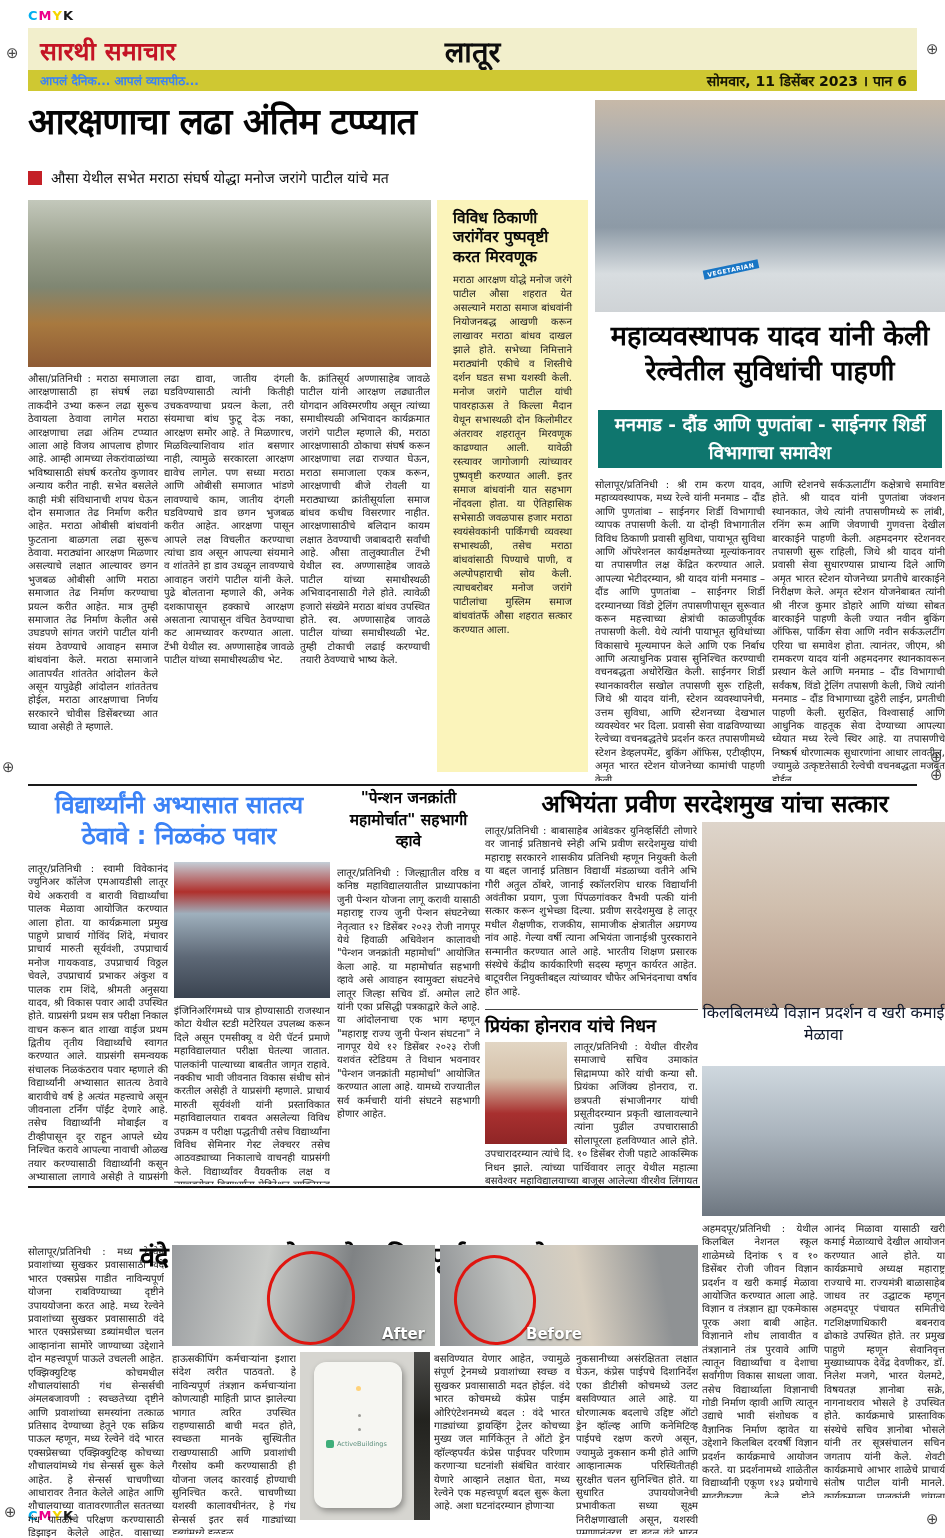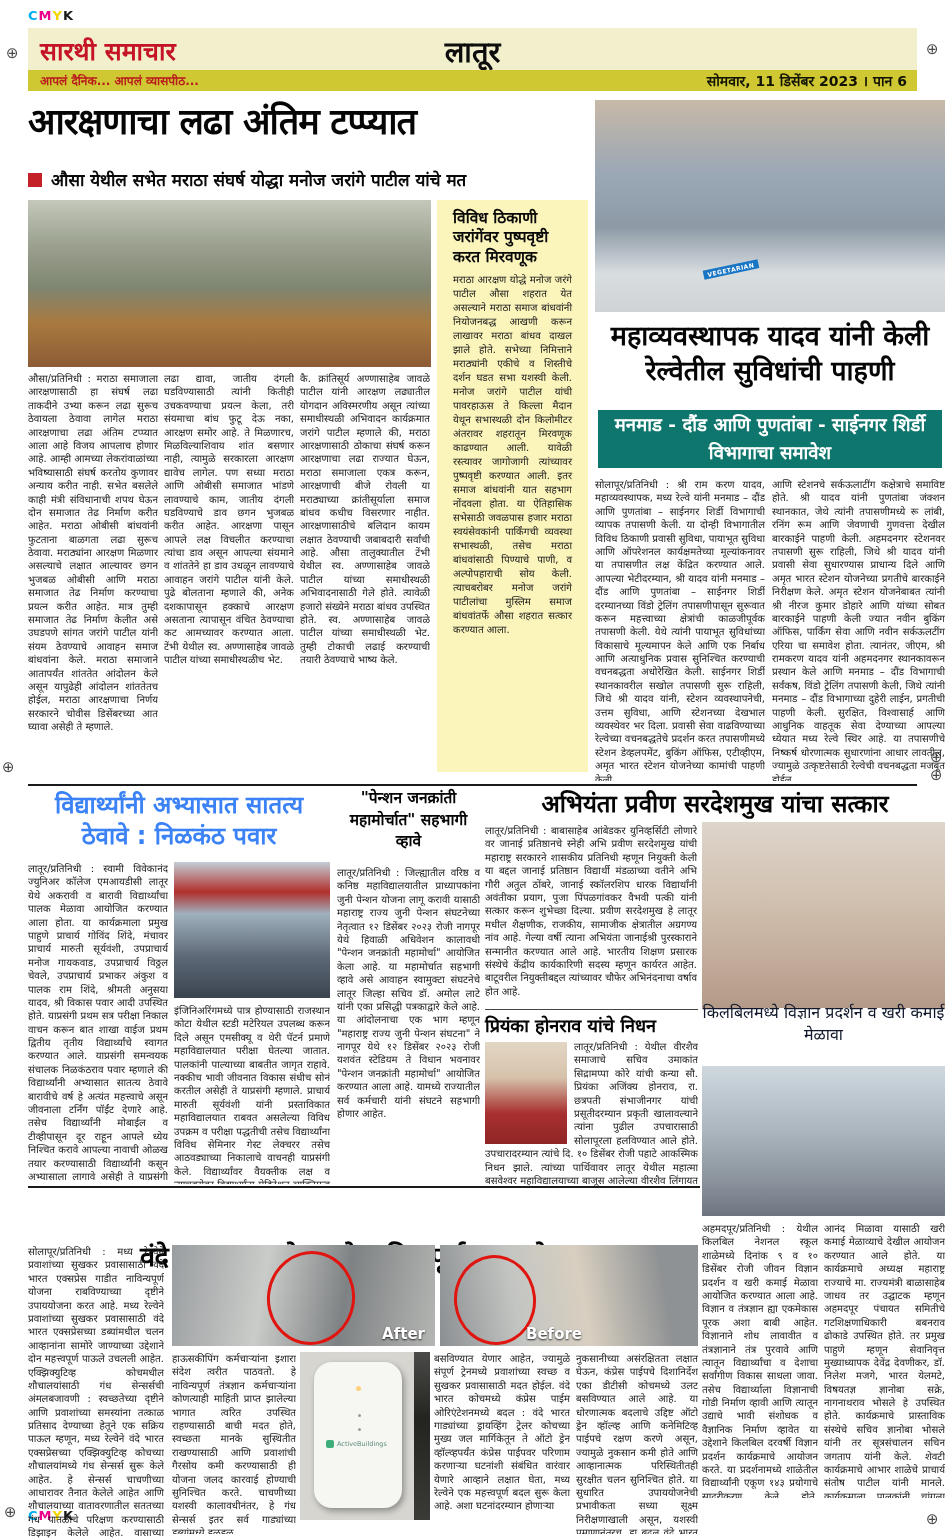--- a/index.html
+++ b/index.html
@@ -11,29 +11,29 @@
   .crosshair{position:absolute;color:#4a4a4a;font-size:15px;line-height:1;}
   .cmyk{position:absolute;font-size:13px;font-weight:bold;letter-spacing:1px;}
   .cmyk span:nth-child(1){color:#00aeef}.cmyk span:nth-child(2){color:#ec008c}
   .cmyk span:nth-child(3){color:#f5d500}.cmyk span:nth-child(4){color:#1a1a1a}
 
   
   .m-strip{left:28px;top:28px;width:889px;height:42px;background:#f2efcc;}
   .m-brand{left:40px;top:33px;font-size:25px;font-weight:bold;color:#c41425;}
   .m-city{left:28px;top:31px;width:889px;text-align:center;font-size:29px;font-weight:bold;color:#0d0d0d;}
   .m-datebar{left:28px;top:70px;width:889px;height:21px;background:#cfc832;}
-  .m-tagline{left:40px;top:72px;font-size:12px;font-weight:bold;color:#b91c1c;}
+  .m-tagline{left:40px;top:72px;font-size:12px;font-weight:bold;color:#3b82f6;}
   .m-dateline{left:28px;top:71px;width:879px;text-align:right;font-size:14px;font-weight:bold;color:#141405;}
 
   
   .lead-headline{left:28px;top:96px;width:565px;font-size:36px;font-weight:bold;color:#050505;
                  letter-spacing:-1px;white-space:nowrap;}
   .lead-subhead{left:28px;top:168px;width:565px;display:flex;align-items:center;gap:9px;}
   .lead-kicker{width:14px;height:14px;background:#c42027;flex:0 0 auto;}
-  .lead-subhead-text{font-size:17px;font-weight:bold;color:#0a0a0a;}
+  .lead-subhead-text{font-size:14px;font-weight:normal;color:#0a0a0a;}
   .lead-photo{left:28px;top:200px;width:403px;height:167px;
       background:linear-gradient(180deg,#c3c8bb 0%,#9aa08d 28%,#7f8672 52%,#a8793f 74%,#8e5b35 100%);}
   .lead-col{top:372px;width:130px;height:409px;}
   .lead-c1{left:28px}.lead-c2{left:164px}.lead-c3{left:300px}
 
   
   .proc-box{left:437px;top:200px;width:151px;height:572px;background:#fbf4bb;box-sizing:border-box;padding:9px 16px;}
   .proc-headline{font-size:15.5px;font-weight:bold;line-height:1.25;color:#0a0a0a;margin-bottom:6px;}
   .proc-body{font-size:10px;line-height:1.4;text-align:justify;color:#1a1a1a;}
 
@@ -94,21 +94,21 @@
       background:linear-gradient(80deg,#8c8f92 0%,#c3c5c2 30%,#d8cfc0 55%,#8f9294 85%);}
   .circ{position:absolute;border:3px solid #e0150f;border-radius:50%;}
   .circ-after{left:95px;top:6px;width:82px;height:88px;transform:rotate(8deg);}
   .circ-before{left:14px;top:10px;width:76px;height:84px;transform:rotate(-6deg);}
   .photo-label{position:absolute;bottom:3px;color:#ffffff;font-size:15px;font-weight:bold;
       text-shadow:0 1px 2px rgba(0,0,0,.8);}
   .lbl-after{right:10px}.lbl-before{left:86px}
   .vande-c2{left:172px;top:1352px;width:124px;height:182px;}
   .device-photo{left:300px;top:1352px;width:130px;height:168px;background:#d6d5d0;}
   .device-box{position:absolute;left:14px;top:10px;width:88px;height:146px;background:#f6f6f2;
-      border-radius:18px;box-shadow:2px 3px 6px rgba(0,0,0,.35);}
+      border-radius:12px;box-shadow:2px 3px 6px rgba(0,0,0,.35);}
   .device-led{position:absolute;left:42px;top:24px;width:5px;height:5px;border-radius:50%;background:#ffd27a;}
   .device-dot{position:absolute;left:44px;width:3px;height:3px;border-radius:50%;background:#9a9a96;}
   .device-brand{position:absolute;left:12px;top:78px;display:flex;align-items:center;gap:3px;}
   .device-brand .sq{width:8px;height:8px;background:#3fae7a;border-radius:2px;}
   .device-brand .tx{font-size:6.5px;color:#5c8f7d;}
   .device-cable{position:absolute;right:0;top:0;width:16px;height:100%;
       background:linear-gradient(180deg,#4a4a48,#23231f 40%,#3a3a36);}
   .vande-c3{left:434px;top:1352px;width:136px;height:182px;}
   .vande-c4{left:576px;top:1352px;width:122px;height:182px;}
 </style>

